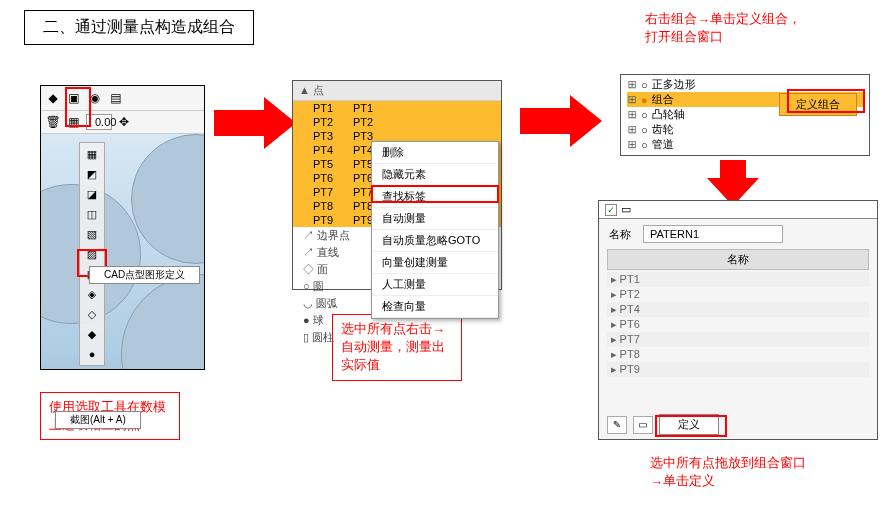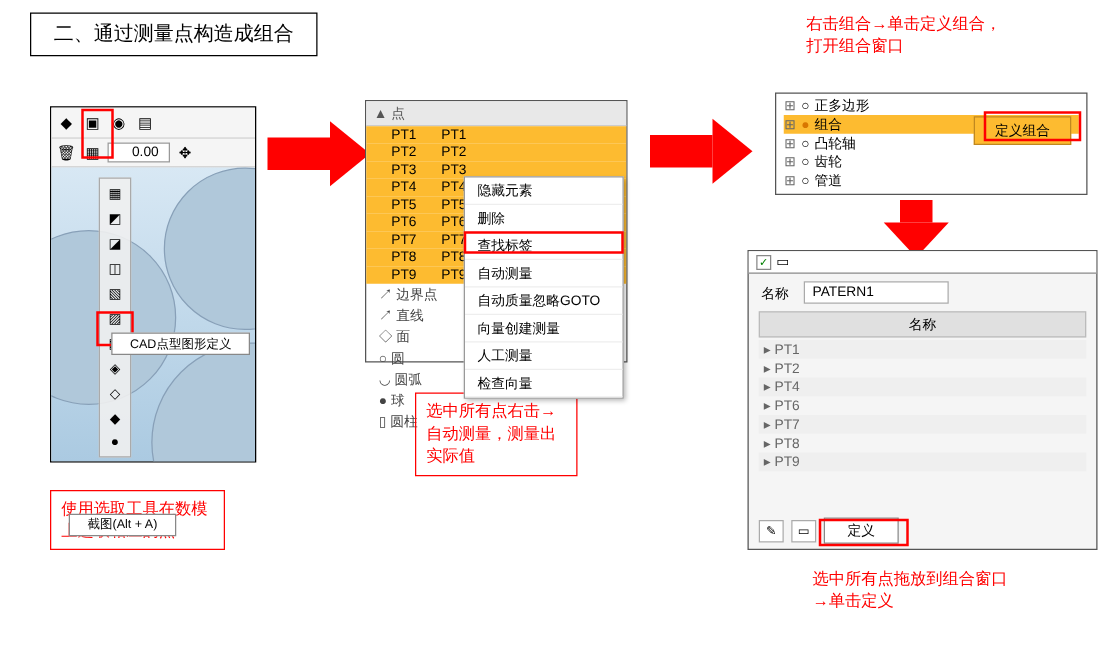--- a/index.html
+++ b/index.html
@@ -4,21 +4,21 @@
 <style>
   * { box-sizing: border-box; margin: 0; padding: 0; }
   body { font-family: "Microsoft YaHei", sans-serif; font-size: 12px; background: #fff; width: 891px; height: 518px; position: relative; }
   
   .title-box { position: absolute; top: 10px; left: 24px; border: 1.5px solid #000; padding: 6px 18px; font-size: 16px; }
   
   
   .panel1 { position: absolute; top: 85px; left: 40px; width: 165px; height: 285px; border: 1px solid #000; background: #e8e8e8; overflow: hidden; }
   .panel1-top { display: flex; align-items: center; gap: 3px; padding: 3px; background: #f5f5f5; border-bottom: 1px solid #ccc; }
   .icon-small { width: 18px; height: 18px; display: inline-flex; align-items: center; justify-content: center; font-size: 12px; }
-  .value-box { background: #fff; border: 1px solid #999; padding: 1px 8px; font-size: 11px; width: 50px; text-align: right; }
+  .value-box { background: #fff; border: 1px solid #999; padding: 1px 8px; font-size: 11px; width: 26px; text-align: right; }
   .red-box { border: 2px solid red; position: absolute; }
   .panel1-body { position: relative; height: 250px; background: linear-gradient(#d8e8f4, #a8c8e0); }
   .tool-strip { position: absolute; left: 38px; top: 8px; width: 26px; background: rgba(240,240,240,0.9); border: 1px solid #aaa; display: flex; flex-direction: column; gap: 2px; padding: 2px; }
   .tool-ic { width: 20px; height: 18px; display: flex; align-items: center; justify-content: center; font-size: 11px; }
   .tooltip-box { position: absolute; background: #fff; border: 1px solid #888; padding: 1px 14px; font-size: 10px; white-space: nowrap; }
   .shape-ellipse { position: absolute; border-radius: 50%; background: #b0c8da; border: 1px solid #88a0b8; }
   
   
   .arrow-r { position: absolute; }
   .arrow-r .shaft { width: 50px; height: 26px; background: red; }
@@ -50,21 +50,21 @@
   .tree3 { font-size: 11px; padding: 2px 6px; }
   .tree3 .trow { display: flex; align-items: center; gap: 4px; height: 15px; }
   .tree3 .trow.hl { background: #fdbb30; }
   .bullet { width: 10px; text-align: center; color: #666; }
   .btn-define { position: absolute; right: 12px; top: 18px; background: #fdbb30; border: 1px solid #c08820; padding: 3px 16px; font-size: 11px; }
   
   
   .panel4 { position: absolute; top: 200px; left: 598px; width: 280px; height: 240px; border: 1px solid #555; background: #f5f5f5; }
   .panel4-bar { background: #fff; border-bottom: 1px solid #888; padding: 2px 6px; font-size: 11px; display:flex; align-items:center; gap:4px;}
   .form-row { display: flex; align-items: center; padding: 6px 10px; gap: 12px; font-size: 11px; }
-  .form-input { background: #fff; border: 1px solid #aaa; padding: 2px 6px; width: 116px; font-size: 11px; }
+  .form-input { background: #fff; border: 1px solid #aaa; padding: 2px 6px; width: 140px; font-size: 11px; }
   .col-header { background: #e0e0e0; border: 1px solid #bbb; text-align: center; font-size: 11px; padding: 2px; margin: 0 8px; }
   .pt-list4 { margin: 2px 8px; }
   .pt-list4 .r { font-size: 11px; padding: 1px 4px; color: #666; }
   .pt-list4 .r:nth-child(odd){ background:#efefef; }
   .panel4-footer { position: absolute; bottom: 4px; left: 8px; display: flex; align-items: center; gap: 6px; }
   .ic-btn { width: 20px; height: 18px; background: #fff; border: 1px solid #aaa; display:flex; align-items:center; justify-content:center; font-size:10px;}
   .define-btn { background: #fff; border: 1px solid #888; padding: 2px 18px; font-size: 11px; }
 </style>
 </head>
 <body>
@@ -160,22 +160,22 @@
   <div class="tree-items">
     <div>↗ <span>边界点</span></div>
     <div>↗ <span>直线</span></div>
     <div>◇ <span>面</span></div>
     <div>○ <span>圆</span></div>
     <div>◡ <span>圆弧</span></div>
     <div>● <span>球</span></div>
     <div>▯ <span>圆柱</span></div>
   </div>
   <div class="ctx-menu">
+    <div class="ctx-item">删除</div>
     <div class="ctx-item">隐藏元素</div>
-    <div class="ctx-item">删除</div>
     <div class="ctx-item">查找标签</div>
     <div class="ctx-item">自动测量</div>
     <div class="ctx-item">自动质量忽略GOTO</div>
     <div class="ctx-item">向量创建测量</div>
     <div class="ctx-item">人工测量</div>
     <div class="ctx-item">检查向量</div>
   </div>
   <div class="red-box" style="top:104px;left:78px;width:128px;height:18px;z-index:6;"></div>
 </div>
 

